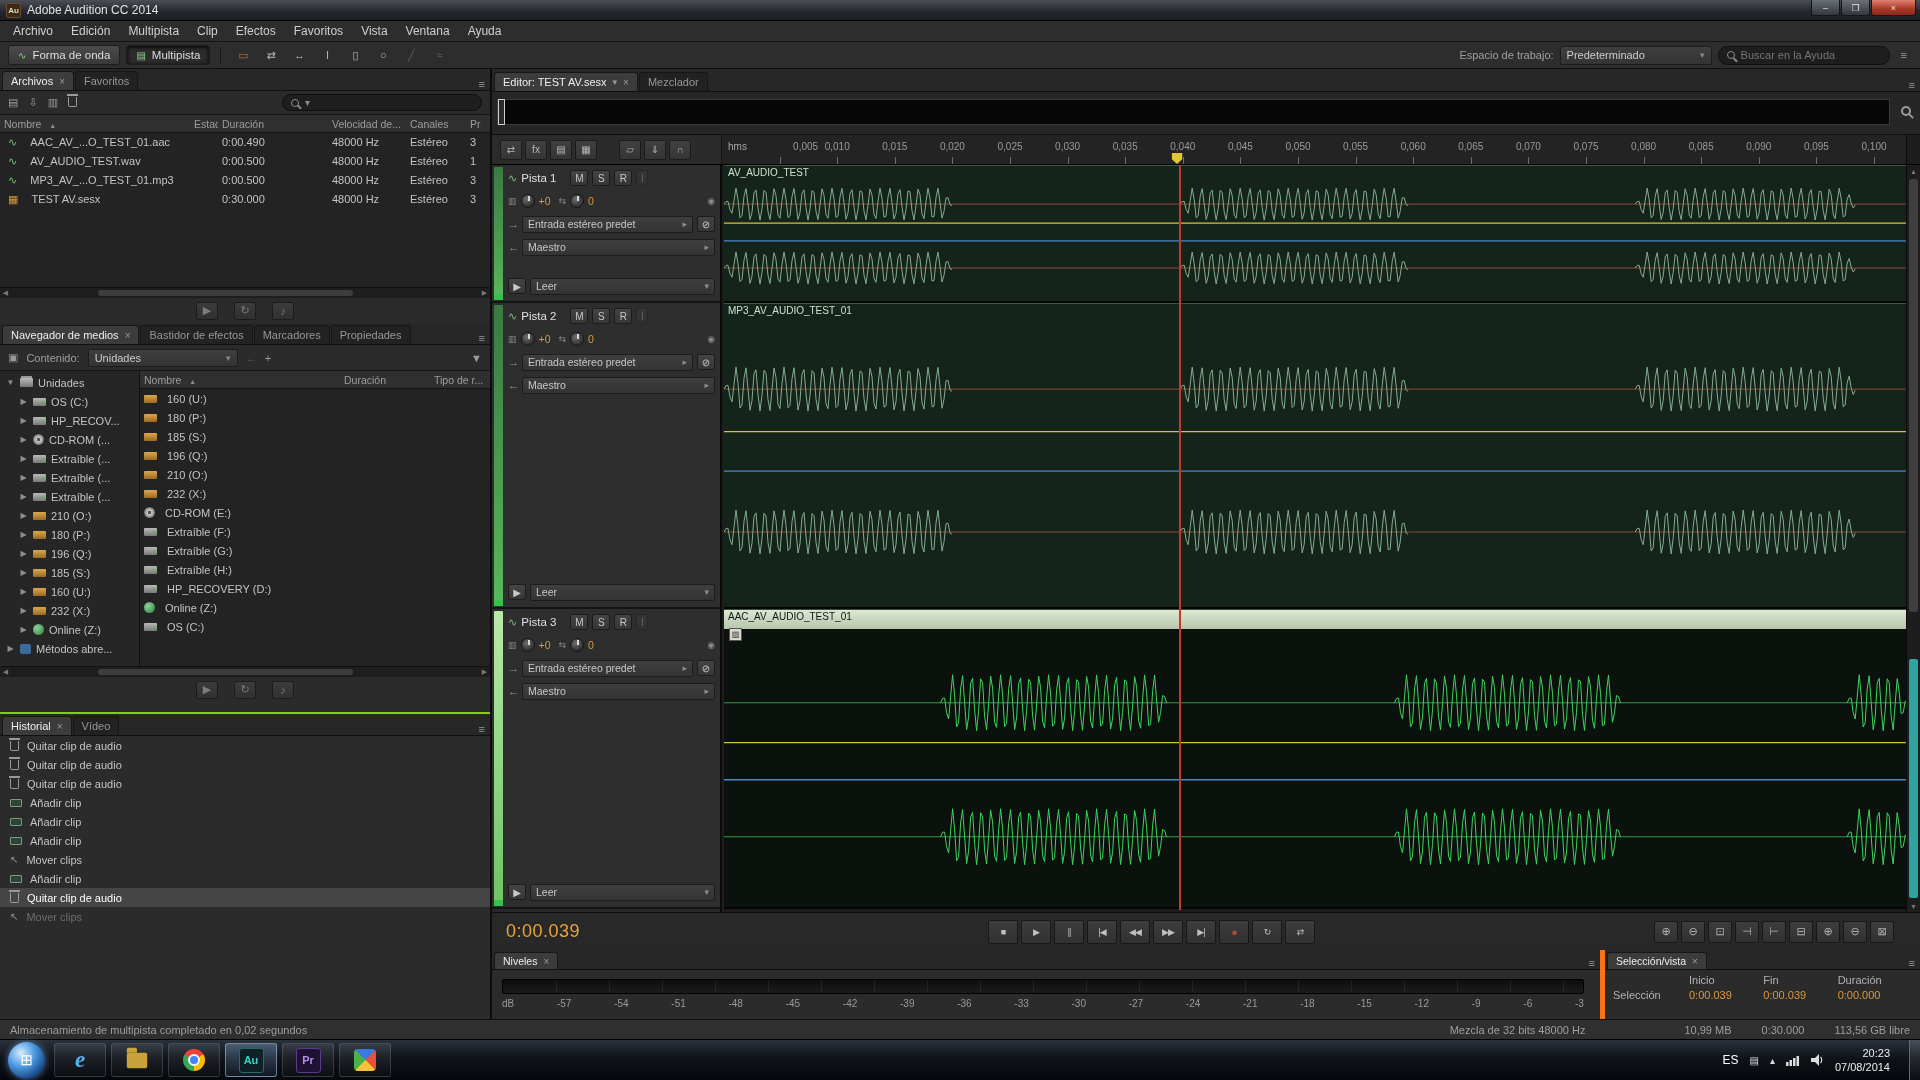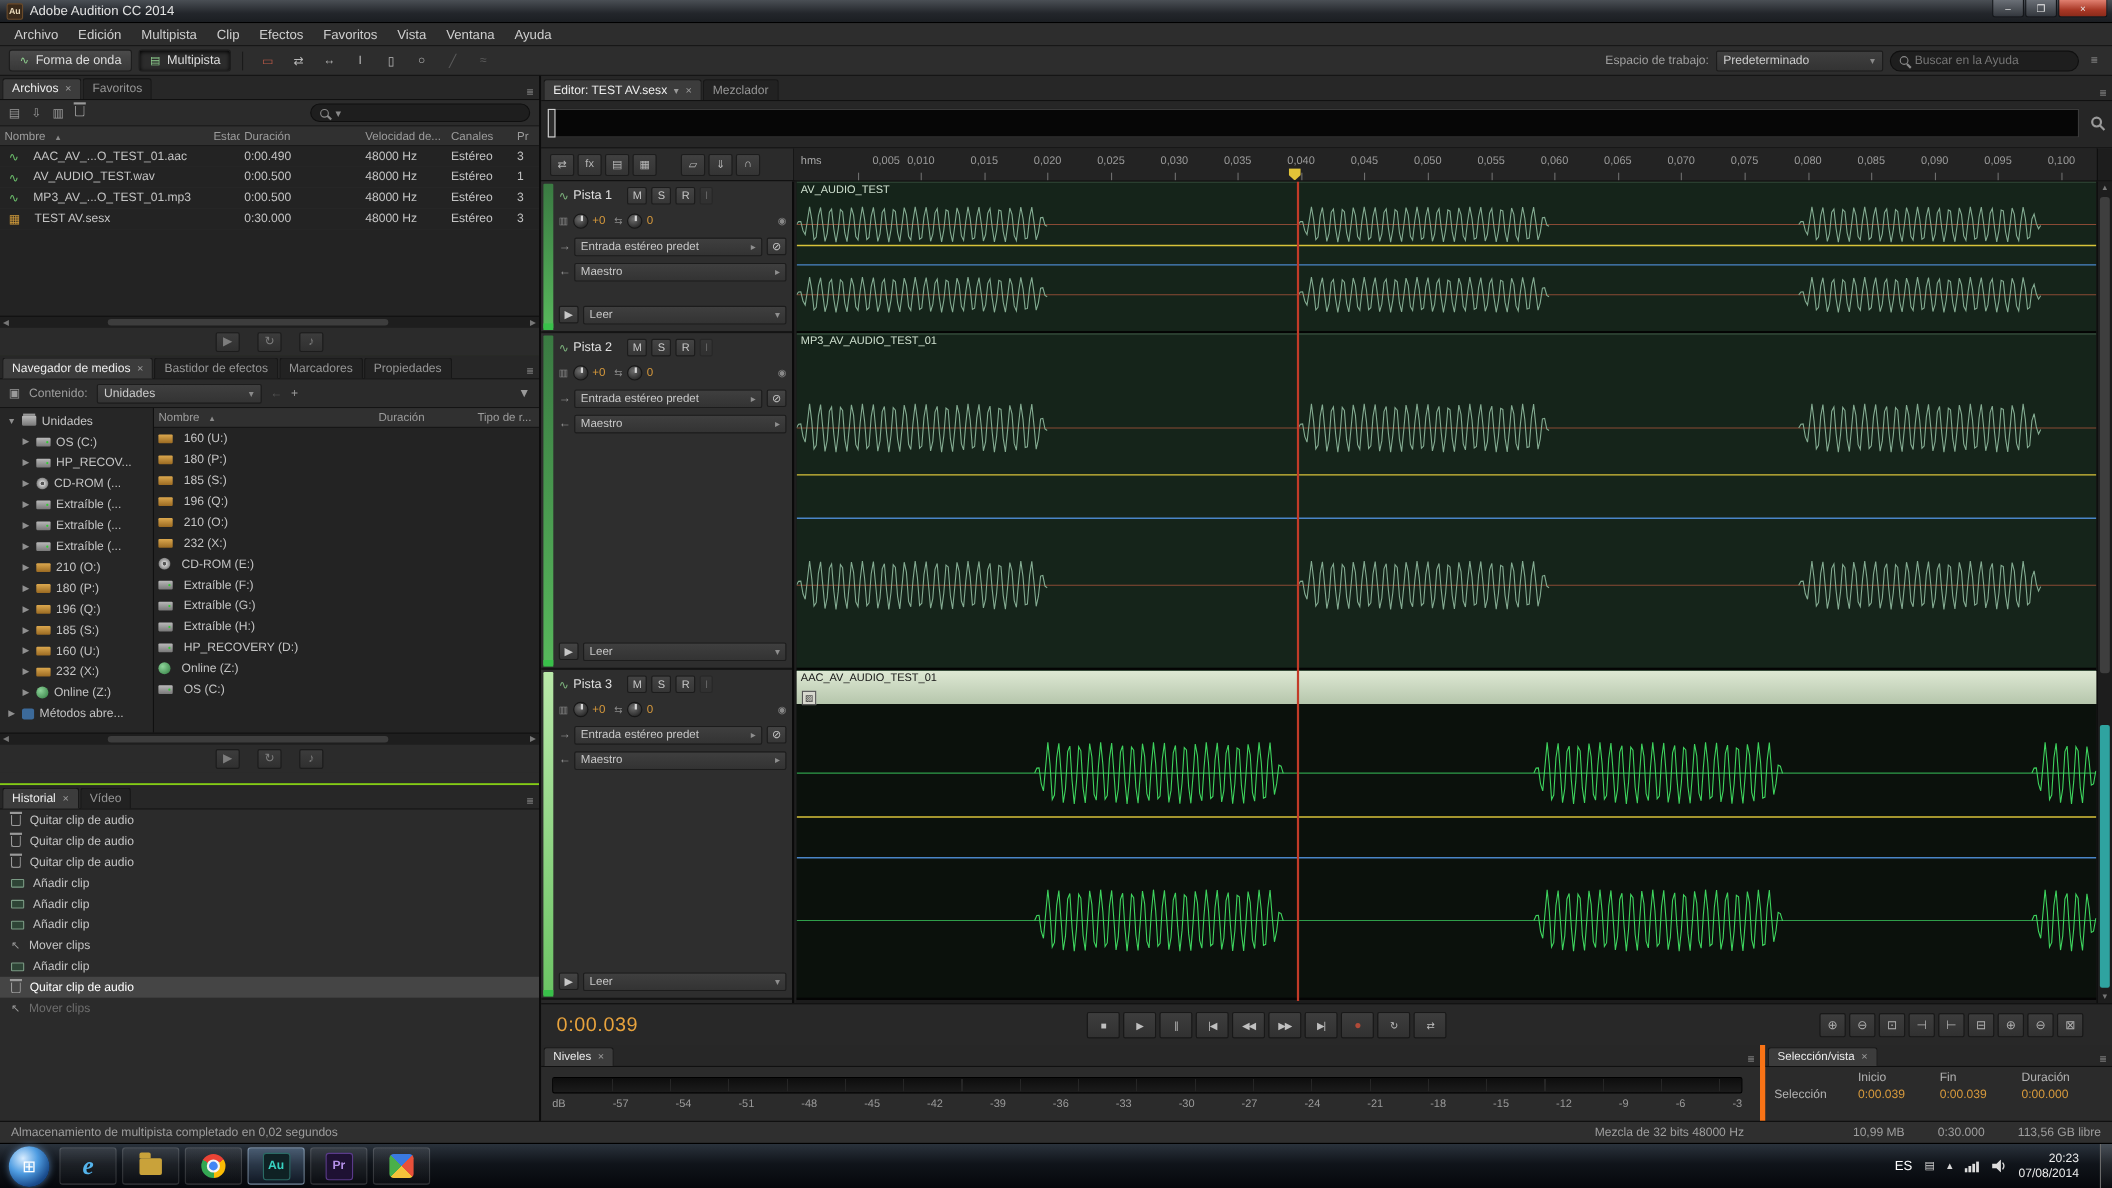--- a/index.html
+++ b/index.html
@@ -149,21 +149,21 @@
   .arr{color:#9a9a9a;font-size:11px;width:10px;text-align:center;flex:0 0 auto}
   .dd{flex:1;height:17px;background:linear-gradient(#3f3f3f,#333);border:1px solid #1c1c1c;border-radius:2px;display:flex;align-items:center;padding:0 5px;font-size:10.5px;color:#c8c8c8;min-width:0;gap:4px}
   .ddt{flex:1;overflow:hidden;white-space:nowrap;text-overflow:ellipsis}
   .dda{color:#8f8f8f;font-size:9px}
 
   .wave-area{position:absolute;left:232px;right:14px;top:0;bottom:0;background:#1c1c1c;overflow:hidden}
   .trackwave{position:relative;border-bottom:2px solid #040404;background:#15241a;overflow:hidden}
   .trackwave.sel{background:#0b110c}
   .clip{position:absolute;inset:0;border-top:1px solid rgba(140,190,150,.35)}
   .cliplabel{position:absolute;top:1px;left:4px;font-size:10px;color:#cfe0cf;z-index:3}
-  .cliphead{position:absolute;top:0;left:0;right:0;height:30px;background:linear-gradient(#dde8d3,#b6c6ac);color:#141414;font-size:10px;line-height:13px;padding-left:4px;z-index:3}
+  .cliphead{position:absolute;top:0;left:0;right:0;height:19px;background:linear-gradient(#dde8d3,#b6c6ac);color:#141414;font-size:10px;line-height:13px;padding-left:4px;z-index:3}
   .clipbadge{position:absolute;left:5px;top:18px;width:13px;height:13px;background:#d8d8cf;border:1px solid #555;color:#333;font-size:8px;display:flex;align-items:center;justify-content:center;z-index:3}
   .wavesvg{position:absolute;left:0;top:0}
   .wavesvg.sel{top:13px}
   .playhead{position:absolute;top:0;bottom:2px;width:2px;background:#c23b28;z-index:6}
   .vscroll{position:absolute;right:0;top:0;bottom:0;width:14px;background:#1d1d1d;border-left:1px solid #0a0a0a}
   .varr{position:absolute;left:0;right:0;height:12px;color:#777;font-size:7px;display:flex;align-items:center;justify-content:center}
   .varr.b{bottom:0}
   .vthumb{position:absolute;left:2px;right:2px;top:14px;height:58%;background:#3e3e3e;border-radius:3px}
   .vzoom{position:absolute;left:2px;right:2px;bottom:14px;height:32%;background:#2fa3a0;border-radius:2px}
 

